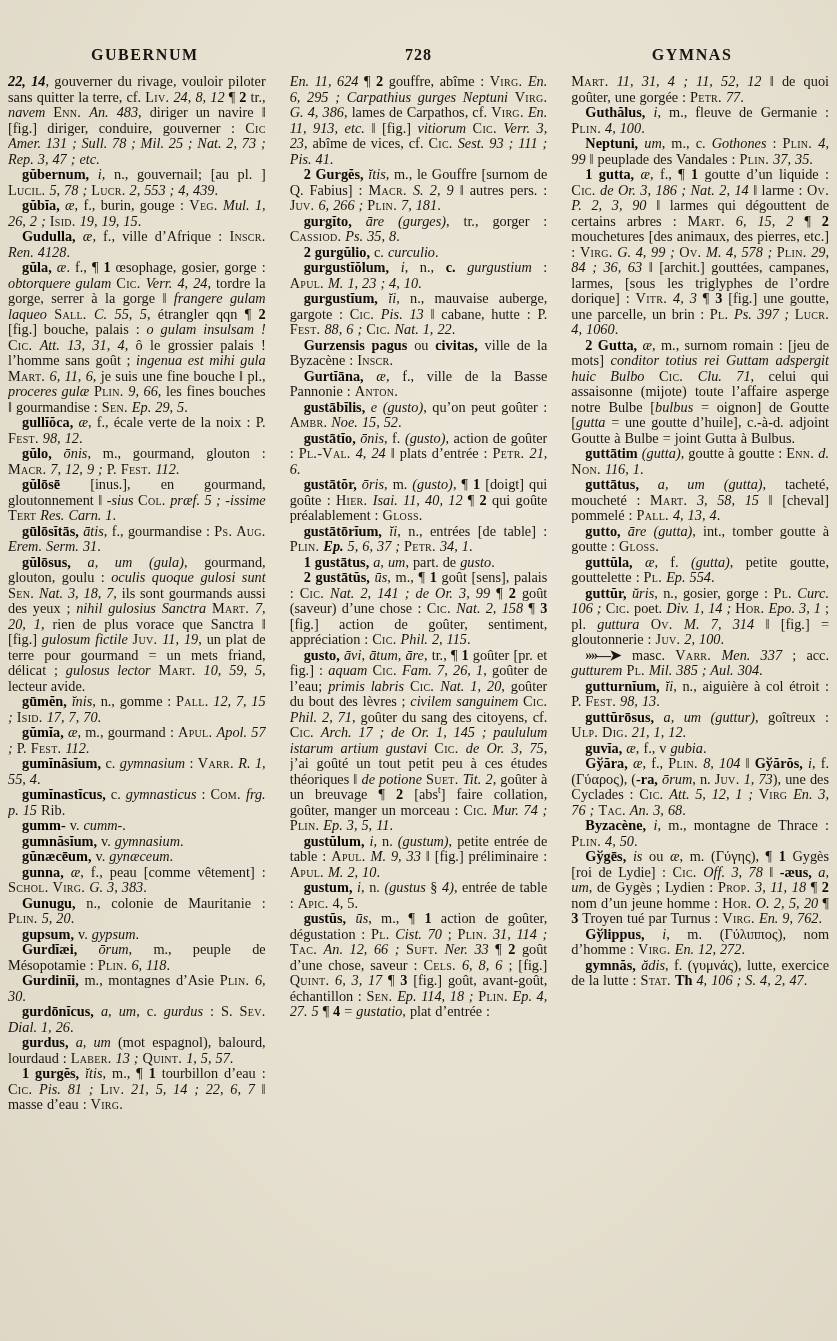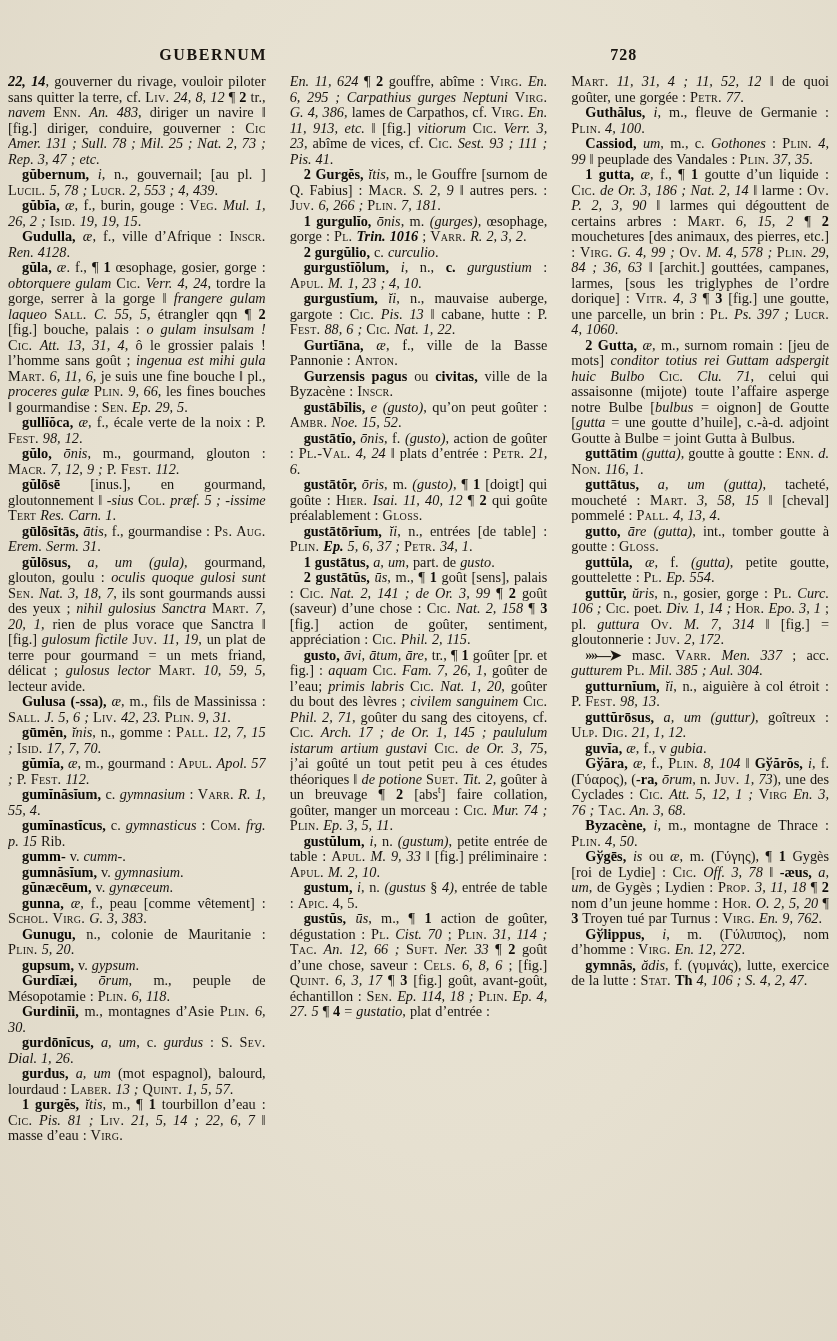--- a/index.html
+++ b/index.html
@@ -37,81 +37,81 @@
   sup{font-size:0.65em;line-height:0;}
   .arrow{font-weight:bold;letter-spacing:-1.5px;padding-right:2px;}
 </style>
 </head>
 <body>
 
 <div class="page">
   <div class="header">
     <div class="h-left">GUBERNUM</div>
     <div class="h-center">728</div>
+    <div class="h-right">GYMNAS</div>
   </div>
   <div class="columns">
     <div class="col">
         <p class="entry cont"><b><i>22, 14</i></b>, gouverner du rivage, vouloir piloter sans quitter la terre, cf. <span class="sc">Liv.</span> <i>24, 8, 12</i> ¶ <b>2</b> tr., <i>navem</i> <span class="sc">Enn.</span> <i>An. 483</i>, diriger un navire ‖ [fig.] diriger, conduire, gouverner : <span class="sc">Cic</span> <i>Amer. 131 ; Sull. 78 ; Mil. 25 ; Nat. 2, 73 ; Rep. 3, 47 ; etc.</i></p>
         <p class="entry"><b>gŭbernum,</b> <i>i</i>, n., gouvernail; [au pl. ] <span class="sc">Lucil.</span> <i>5, 78 ;</i> <span class="sc">Lucr.</span> <i>2, 553 ; 4, 439</i>.</p>
         <p class="entry"><b>gŭbĭa,</b> <i>æ</i>, f., burin, gouge : <span class="sc">Veg.</span> <i>Mul. 1, 26, 2 ;</i> <span class="sc">Isid.</span> <i>19, 19, 15</i>.</p>
         <p class="entry"><b>Gudulla,</b> <i>æ</i>, f., ville d’Afrique : <span class="sc">Inscr.</span> <i>Ren. 4128</i>.</p>
         <p class="entry"><b>gŭla,</b> <i>æ</i>. f., ¶ <b>1</b> œsophage, gosier, gorge : <i>obtorquere gulam</i> <span class="sc">Cic.</span> <i>Verr. 4, 24</i>, tordre la gorge, serrer à la gorge ‖ <i>frangere gulam laqueo</i> <span class="sc">Sall.</span> <i>C. 55, 5</i>, étrangler qqn ¶ <b>2</b> [fig.] bouche, palais : <i>o gulam insulsam !</i> <span class="sc">Cic.</span> <i>Att. 13, 31, 4</i>, ô le grossier palais ! l’homme sans goût ; <i>ingenua est mihi gula</i> <span class="sc">Mart.</span> <i>6, 11, 6</i>, je suis une fine bouche ‖ pl., <i>proceres gulæ</i> <span class="sc">Plin.</span> <i>9, 66</i>, les fines bouches ‖ gourmandise : <span class="sc">Sen.</span> <i>Ep. 29, 5</i>.</p>
         <p class="entry"><b>gullĭŏca,</b> <i>æ</i>, f., écale verte de la noix : P. <span class="sc">Fest.</span> <i>98, 12</i>.</p>
         <p class="entry"><b>gŭlo,</b> <i>ōnis</i>, m., gourmand, glouton : <span class="sc">Macr.</span> <i>7, 12, 9 ;</i> P. <span class="sc">Fest.</span> <i>112</i>.</p>
         <p class="entry"><b>gŭlōsē</b> [inus.], en gourmand, gloutonnement ‖ <i>-sius</i> <span class="sc">Col.</span> <i>præf. 5 ;</i> <i>-issime</i> <span class="sc">Tert</span> <i>Res. Carn. 1</i>.</p>
         <p class="entry"><b>gūlōsĭtās,</b> <i>ātis</i>, f., gourmandise : <span class="sc">Ps. Aug.</span> <i>Erem. Serm. 31</i>.</p>
         <p class="entry"><b>gŭlōsus,</b> <i>a, um (gula)</i>, gourmand, glouton, goulu : <i>oculis quoque gulosi sunt</i> <span class="sc">Sen.</span> <i>Nat. 3, 18, 7</i>, ils sont gourmands aussi des yeux ; <i>nihil gulosius Sanctra</i> <span class="sc">Mart.</span> <i>7, 20, 1</i>, rien de plus vorace que Sanctra ‖ [fig.] <i>gulosum fictile</i> <span class="sc">Juv.</span> <i>11, 19</i>, un plat de terre pour gourmand = un mets friand, délicat ; <i>gulosus lector</i> <span class="sc">Mart.</span> <i>10, 59, 5</i>, lecteur avide.</p>
-        <p class="entry"><b>Gulusa (-ssa),</b> <i>æ</i>, m., fils de Massinissa : <span class="sc">Sall.</span> <i>J. 5, 6 ;</i> <span class="sc">Liv.</span> <i>42, 23.</i> <span class="sc">Plin.</span> <i>9, 31</i>.</p>
         <p class="entry"><b>gūmĕn,</b> <i>ĭnis</i>, n., gomme : <span class="sc">Pall.</span> <i>12, 7, 15 ;</i> <span class="sc">Isid.</span> <i>17, 7, 70</i>.</p>
         <p class="entry"><b>gŭmĭa,</b> <i>æ</i>, m., gourmand : <span class="sc">Apul.</span> <i>Apol. 57 ;</i> P. <span class="sc">Fest.</span> <i>112</i>.</p>
         <p class="entry"><b>gumĭnăsĭum,</b> c. <i>gymnasium</i> : <span class="sc">Varr.</span> <i>R. 1, 55, 4</i>.</p>
         <p class="entry"><b>gumĭnastĭcus,</b> c. <i>gymnasticus</i> : <span class="sc">Com.</span> <i>frg. p. 15</i> Rib.</p>
         <p class="entry"><b>gumm-</b> v. <i>cumm-</i>.</p>
         <p class="entry"><b>gumnăsĭum,</b> v. <i>gymnasium</i>.</p>
         <p class="entry"><b>gŭnæcēum,</b> v. <i>gynæceum</i>.</p>
         <p class="entry"><b>gunna,</b> <i>æ</i>, f., peau [comme vêtement] : <span class="sc">Schol. Virg.</span> <i>G. 3, 383</i>.</p>
         <p class="entry"><b>Gunugu,</b> n., colonie de Mauritanie : <span class="sc">Plin.</span> <i>5, 20</i>.</p>
         <p class="entry"><b>gupsum,</b> v. <i>gypsum</i>.</p>
         <p class="entry"><b>Gurdĭæi,</b> <i>ōrum</i>, m., peuple de Mésopotamie : <span class="sc">Plin.</span> <i>6, 118</i>.</p>
         <p class="entry"><b>Gurdinĭi,</b> m., montagnes d’Asie <span class="sc">Plin.</span> <i>6, 30</i>.</p>
         <p class="entry"><b>gurdōnĭcus,</b> <i>a, um</i>, c. <i>gurdus</i> : S. <span class="sc">Sev.</span> <i>Dial. 1, 26</i>.</p>
         <p class="entry"><b>gurdus,</b> <i>a, um</i> (mot espagnol), balourd, lourdaud : <span class="sc">Laber.</span> <i>13 ;</i> <span class="sc">Quint.</span> <i>1, 5, 57</i>.</p>
         <p class="entry"><b>1 gurgĕs,</b> <i>ĭtis</i>, m., ¶ <b>1</b> tourbillon d’eau : <span class="sc">Cic.</span> <i>Pis. 81 ;</i> <span class="sc">Liv.</span> <i>21, 5, 14 ; 22, 6, 7</i> ‖ masse d’eau : <span class="sc">Virg.</span></p>
       </div>
     <div class="col">
         <p class="entry cont"><i>En. 11, 624</i> ¶ <b>2</b> gouffre, abîme : <span class="sc">Virg.</span> <i>En. 6, 295 ; Carpathius gurges Neptuni</i> <span class="sc">Virg.</span> <i>G. 4, 386</i>, lames de Carpathos, cf. <span class="sc">Virg.</span> <i>En. 11, 913, etc.</i> ‖ [fig.] <i>vitiorum</i> <span class="sc">Cic.</span> <i>Verr. 3, 23</i>, abîme de vices, cf. <span class="sc">Cic.</span> <i>Sest. 93 ; 111 ; Pis. 41</i>.</p>
         <p class="entry"><b>2 Gurgĕs,</b> <i>ĭtis</i>, m., le Gouffre [surnom de Q. Fabius] : <span class="sc">Macr.</span> <i>S. 2, 9</i> ‖ autres pers. : <span class="sc">Juv.</span> <i>6, 266 ;</i> <span class="sc">Plin.</span> <i>7, 181</i>.</p>
-        <p class="entry"><b>1 gurgulĭo,</b> <i>ōnis</i>, m. <i>(gurges)</i>, œsophage, gorge : <span class="sc">Pl.</span> <b><i>Trin. 1016</i></b> ; <span class="sc">Varr.</span> <i>R. 2, 3, 2</i>.</p>
+        <p class="entry"><b>gurgĭto,</b> <i>āre (gurges)</i>, tr., gorger : <span class="sc">Cassiod.</span> <i>Ps. 35, 8</i>.</p>
         <p class="entry"><b>2 gurgŭlio,</b> c. <i>curculio</i>.</p>
         <p class="entry"><b>gurgustĭŏlum,</b> <i>i</i>, n., <b>c.</b> <i>gurgustium</i> : <span class="sc">Apul.</span> <i>M. 1, 23 ; 4, 10</i>.</p>
         <p class="entry"><b>gurgustĭum,</b> <i>ĭi</i>, n., mauvaise auberge, gargote : <span class="sc">Cic.</span> <i>Pis. 13</i> ‖ cabane, hutte : P. <span class="sc">Fest.</span> <i>88, 6 ;</i> <span class="sc">Cic.</span> <i>Nat. 1, 22</i>.</p>
+        <p class="entry"><b>Gurzensis pagus</b> ou <b>civitas,</b> ville de la Byzacène : <span class="sc">Inscr.</span></p>
         <p class="entry"><b>Gurtĭāna,</b> <i>æ</i>, f., ville de la Basse Pannonie : <span class="sc">Anton.</span></p>
-        <p class="entry"><b>Gurzensis pagus</b> ou <b>civitas,</b> ville de la Byzacène : <span class="sc">Inscr.</span></p>
         <p class="entry"><b>gustābĭlis,</b> <i>e (gusto)</i>, qu’on peut goûter : <span class="sc">Ambr.</span> <i>Noe. 15, 52</i>.</p>
         <p class="entry"><b>gustātĭo,</b> <i>ōnis</i>, f. <i>(gusto)</i>, action de goûter : <span class="sc">Pl.-Val.</span> <i>4, 24</i> ‖ plats d’entrée : <span class="sc">Petr.</span> <i>21, 6</i>.</p>
         <p class="entry"><b>gustātŏr,</b> <i>ōris</i>, m. <i>(gusto)</i>, ¶ <b>1</b> [doigt] qui goûte : <span class="sc">Hier.</span> <i>Isai. 11, 40, 12</i> ¶ <b>2</b> qui goûte préalablement : <span class="sc">Gloss.</span></p>
         <p class="entry"><b>gustātōrĭum,</b> <i>ĭi</i>, n., entrées [de table] : <span class="sc">Plin.</span> <b><i>Ep.</i></b> <i>5, 6, 37 ;</i> <span class="sc">Petr.</span> <i>34, 1</i>.</p>
         <p class="entry"><b>1 gustātus,</b> <i>a, um</i>, part. de <i>gusto</i>.</p>
         <p class="entry"><b>2 gustātŭs,</b> <i>ūs</i>, m., ¶ <b>1</b> goût [sens], palais : <span class="sc">Cic.</span> <i>Nat. 2, 141 ; de Or. 3, 99</i> ¶ <b>2</b> goût (saveur) d’une chose : <span class="sc">Cic.</span> <i>Nat. 2, 158</i> ¶ <b>3</b> [fig.] action de goûter, sentiment, appréciation : <span class="sc">Cic.</span> <i>Phil. 2, 115</i>.</p>
         <p class="entry"><b>gusto,</b> <i>āvi, ātum, āre</i>, tr., ¶ <b>1</b> goûter [pr. et fig.] : <i>aquam</i> <span class="sc">Cic.</span> <i>Fam. 7, 26, 1</i>, goûter de l’eau; <i>primis labris</i> <span class="sc">Cic.</span> <i>Nat. 1, 20</i>, goûter du bout des lèvres ; <i>civilem sanguinem</i> <span class="sc">Cic.</span> <i>Phil. 2, 71</i>, goûter du sang des citoyens, cf. <span class="sc">Cic.</span> <i>Arch. 17 ; de Or. 1, 145 ; paululum istarum artium gustavi</i> <span class="sc">Cic.</span> <i>de Or. 3, 75</i>, j’ai goûté un tout petit peu à ces études théoriques ‖ <i>de potione</i> <span class="sc">Suet.</span> <i>Tit. 2</i>, goûter à un breuvage ¶ <b>2</b> [abs<sup>t</sup>] faire collation, goûter, manger un morceau : <span class="sc">Cic.</span> <i>Mur. 74 ;</i> <span class="sc">Plin.</span> <i>Ep. 3, 5, 11</i>.</p>
         <p class="entry"><b>gustŭlum,</b> <i>i</i>, n. <i>(gustum)</i>, petite entrée de table : <span class="sc">Apul.</span> <i>M. 9, 33</i> ‖ [fig.] préliminaire : <span class="sc">Apul.</span> <i>M. 2, 10</i>.</p>
         <p class="entry"><b>gustum,</b> <i>i</i>, n. <i>(gustus</i> § <i>4)</i>, entrée de table : <span class="sc">Apic.</span> 4, 5.</p>
         <p class="entry"><b>gustŭs,</b> <i>ūs</i>, m., ¶ <b>1</b> action de goûter, dégustation : <span class="sc">Pl.</span> <i>Cist. 70</i> ; <span class="sc">Plin.</span> <i>31, 114 ;</i> <span class="sc">Tac.</span> <i>An. 12, 66 ;</i> <span class="sc">Suft.</span> <i>Ner. 33</i> ¶ <b>2</b> goût d’une chose, saveur : <span class="sc">Cels.</span> <i>6, 8, 6</i> ; [fig.] <span class="sc">Quint.</span> <i>6, 3, 17</i> ¶ <b>3</b> [fig.] goût, avant-goût, échantillon : <span class="sc">Sen.</span> <i>Ep. 114, 18 ;</i> <span class="sc">Plin.</span> <i>Ep. 4, 27. 5</i> ¶ <b>4</b> = <i>gustatio</i>, plat d’entrée :</p>
       </div>
     <div class="col">
         <p class="entry cont"><span class="sc">Mart.</span> <i>11, 31, 4 ; 11, 52, 12</i> ‖ de quoi goûter, une gorgée : <span class="sc">Petr.</span> <i>77</i>.</p>
         <p class="entry"><b>Guthălus,</b> <i>i</i>, m., fleuve de Germanie : <span class="sc">Plin.</span> <i>4, 100</i>.</p>
-        <p class="entry"><b>Cassiod,</b> <i>um</i>, m., c. <i>Gothones</i> : <span class="sc">Plin.</span> <i>4, 99</i> ‖ peuplade des Vandales : <span class="sc">Plin.</span> <i>37, 35</i>.</p>
+        <p class="entry"><b>Neptuni,</b> <i>um</i>, m., c. <i>Gothones</i> : <span class="sc">Plin.</span> <i>4, 99</i> ‖ peuplade des Vandales : <span class="sc">Plin.</span> <i>37, 35</i>.</p>
         <p class="entry"><b>1 gutta,</b> <i>æ</i>, f., ¶ <b>1</b> goutte d’un liquide : <span class="sc">Cic.</span> <i>de Or. 3, 186 ; Nat. 2, 14</i> ‖ larme : <span class="sc">Ov.</span> <i>P. 2, 3, 90</i> ‖ larmes qui dégouttent de certains arbres : <span class="sc">Mart.</span> <i>6, 15, 2</i> ¶ <b>2</b> mouchetures [des animaux, des pierres, etc.] : <span class="sc">Virg.</span> <i>G. 4, 99 ;</i> <span class="sc">Ov.</span> <i>M. 4, 578 ;</i> <span class="sc">Plin.</span> <i>29, 84 ; 36, 63</i> ‖ [archit.] gouttées, campanes, larmes, [sous les triglyphes de l’ordre dorique] : <span class="sc">Vitr.</span> <i>4, 3</i> ¶ <b>3</b> [fig.] une goutte, une parcelle, un brin : <span class="sc">Pl.</span> <i>Ps. 397 ;</i> <span class="sc">Lucr.</span> <i>4, 1060</i>.</p>
         <p class="entry"><b>2 Gutta,</b> <i>æ</i>, m., surnom romain : [jeu de mots] <i>conditor totius rei Guttam adspergit huic Bulbo</i> <span class="sc">Cic.</span> <i>Clu. 71</i>, celui qui assaisonne (mijote) toute l’affaire asperge notre Bulbe [<i>bulbus</i> = oignon] de Goutte [<i>gutta</i> = une goutte d’huile], c.-à-d. adjoint Goutte à Bulbe = joint Gutta à Bulbus.</p>
         <p class="entry"><b>guttātim</b> <i>(gutta)</i>, goutte à goutte : <span class="sc">Enn.</span> <i>d.</i> <span class="sc">Non.</span> <i>116, 1</i>.</p>
         <p class="entry"><b>guttātus,</b> <i>a, um (gutta)</i>, tacheté, moucheté : <span class="sc">Mart.</span> <i>3, 58, 15</i> ‖ [cheval] pommelé : <span class="sc">Pall.</span> <i>4, 13, 4</i>.</p>
         <p class="entry"><b>gutto,</b> <i>āre (gutta)</i>, int., tomber goutte à goutte : <span class="sc">Gloss.</span></p>
         <p class="entry"><b>guttŭla,</b> <i>æ</i>, f. <i>(gutta)</i>, petite goutte, gouttelette : <span class="sc">Pl.</span> <i>Ep. 554</i>.</p>
-        <p class="entry"><b>guttŭr,</b> <i>ŭris</i>, n., gosier, gorge : <span class="sc">Pl.</span> <i>Curc. 106 ;</i> <span class="sc">Cic.</span> poet. <i>Div. 1, 14 ;</i> <span class="sc">Hor.</span> <i>Epo. 3, 1</i> ; pl. <i>guttura</i> <span class="sc">Ov.</span> <i>M. 7, 314</i> ‖ [fig.] = gloutonnerie : <span class="sc">Juv.</span> <i>2, 172</i>.</p>
+        <p class="entry"><b>guttŭr,</b> <i>ŭris</i>, n., gosier, gorge : <span class="sc">Pl.</span> <i>Curc. 106 ;</i> <span class="sc">Cic.</span> poet. <i>Div. 1, 14 ;</i> <span class="sc">Hor.</span> <i>Epo. 3, 1</i> ; pl. <i>guttura</i> <span class="sc">Ov.</span> <i>M. 7, 314</i> ‖ [fig.] = gloutonnerie : <span class="sc">Juv.</span> <i>2, 100</i>.</p>
         <p class="entry note"><span class="arrow">»»—➤</span> masc. <span class="sc">Varr.</span> <i>Men. 337</i> ; acc. <i>gutturem</i> <span class="sc">Pl.</span> <i>Mil. 385 ; Aul. 304</i>.</p>
         <p class="entry"><b>gutturnĭum,</b> <i>ĭi</i>, n., aiguière à col étroit : P. <span class="sc">Fest.</span> <i>98, 13</i>.</p>
         <p class="entry"><b>guttŭrōsus,</b> <i>a, um (guttur)</i>, goîtreux : <span class="sc">Ulp.</span> <span class="sc">Dig.</span> <i>21, 1, 12</i>.</p>
         <p class="entry"><b>guvĭa,</b> <i>æ</i>, f., v <i>gubia</i>.</p>
         <p class="entry"><b>Gўăra,</b> <i>æ</i>, f., <span class="sc">Plin.</span> <i>8, 104</i> ‖ <b>Gўărŏs,</b> <i>i</i>, f. (Γύαρος), (<b>-ra,</b> <i>ōrum</i>, n. <span class="sc">Juv.</span> <i>1, 73</i>), une des Cyclades : <span class="sc">Cic.</span> <i>Att. 5, 12, 1 ;</i> <span class="sc">Virg</span> <i>En. 3, 76 ;</i> <span class="sc">Tac.</span> <i>An. 3, 68</i>.</p>
         <p class="entry"><b>Byzacène,</b> <i>i</i>, m., montagne de Thrace : <span class="sc">Plin.</span> <i>4, 50</i>.</p>
         <p class="entry"><b>Gўgēs,</b> <i>is</i> ou <i>æ</i>, m. (Γύγης), ¶ <b>1</b> Gygès [roi de Lydie] : <span class="sc">Cic.</span> <i>Off. 3, 78</i> ‖ <b>-æus,</b> <i>a, um</i>, de Gygès ; Lydien : <span class="sc">Prop.</span> <i>3, 11, 18</i> ¶ <b>2</b> nom d’un jeune homme : <span class="sc">Hor.</span> <i>O. 2, 5, 20</i> ¶ <b>3</b> Troyen tué par Turnus : <span class="sc">Virg.</span> <i>En. 9, 762</i>.</p>
         <p class="entry"><b>Gўlippus,</b> <i>i</i>, m. (Γύλιππος), nom d’homme : <span class="sc">Virg.</span> <i>En. 12, 272</i>.</p>
         <p class="entry"><b>gymnăs,</b> <i>ădis</i>, f. (γυμνάς), lutte, exercice de la lutte : <span class="sc">Stat.</span> <b>Th</b> <i>4, 106 ; S. 4, 2, 47</i>.</p>
       </div>

